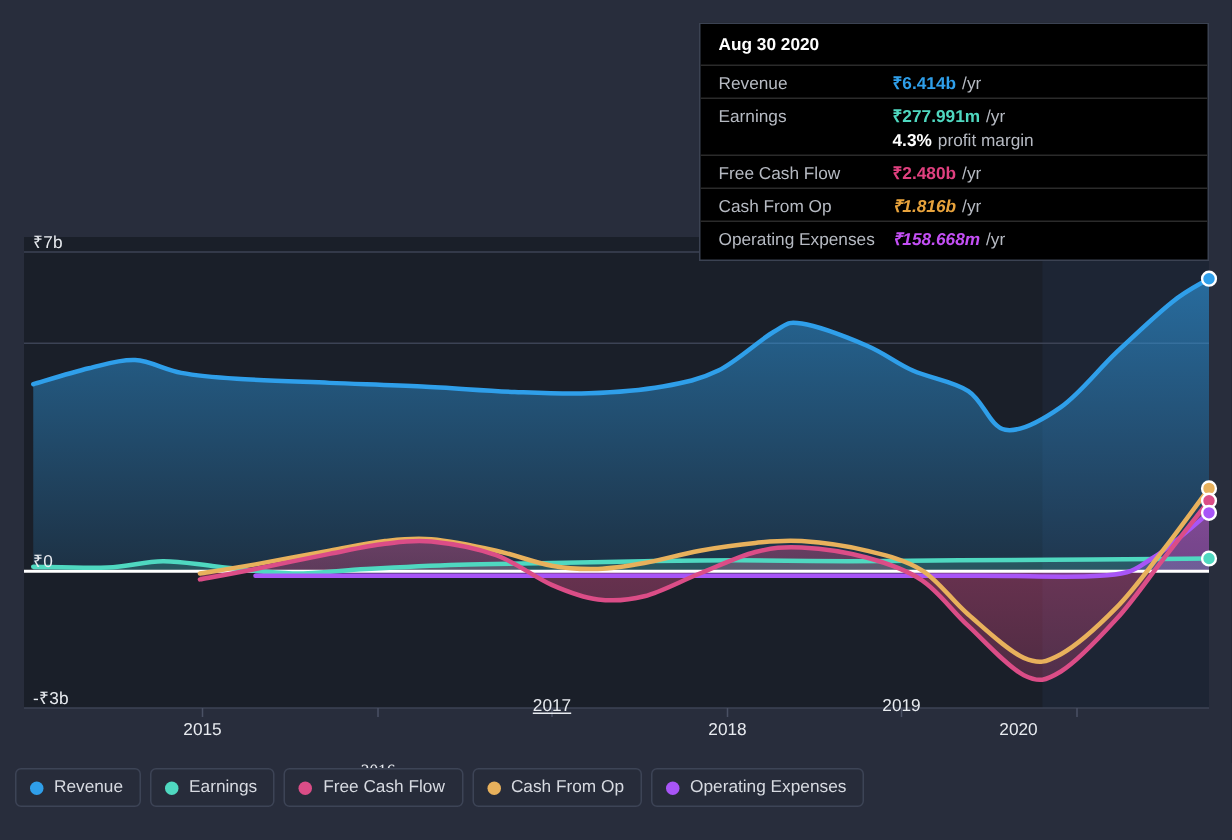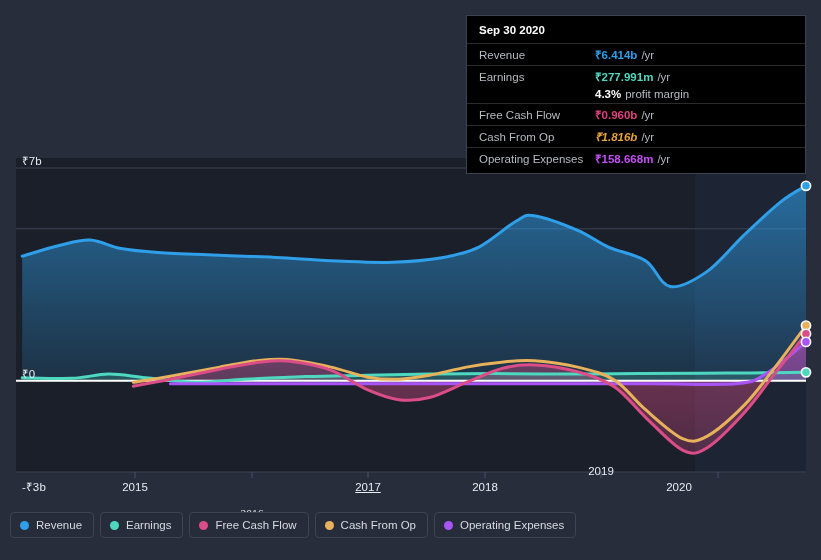--- a/index.html
+++ b/index.html
@@ -121,63 +121,63 @@
         <line x1="135" y1="472" x2="135" y2="478" stroke="#4a5164" stroke-width="1"></line>
         <line x1="252" y1="472" x2="252" y2="478" stroke="#4a5164" stroke-width="1"></line>
         <line x1="368" y1="472" x2="368" y2="478" stroke="#4a5164" stroke-width="1"></line>
         <line x1="485" y1="472" x2="485" y2="478" stroke="#4a5164" stroke-width="1"></line>
         <line x1="601" y1="472" x2="601" y2="478" stroke="#4a5164" stroke-width="1"></line>
         <line x1="718" y1="472" x2="718" y2="478" stroke="#4a5164" stroke-width="1"></line>
       </svg>
     <div id="y-labels">
         <div class="y-label" style="left: 22px; top: 153px;">₹7b</div>
         <div class="y-label" style="left: 22px; top: 365.8px;">₹0</div>
-        <div class="y-label" style="left: 22px; top: 479px;">-₹3b</div>
+        <div class="y-label" style="left: 22px; top: 457px;">-₹3b</div>
       </div>
     <div id="x-labels">
         <div class="x-label" style="left: 135px; top: 481px;">2015</div>
         <div class="x-label" style="left: 252px; top: 508px; font-family: Liberation Serif, serif;">2016</div>
-        <div class="x-label" style="left: 368px; top: 481px; text-decoration: underline;">2017</div>
+        <div class="x-label" style="left: 368px; top: 465px; text-decoration: underline;">2017</div>
         <div class="x-label" style="left: 485px; top: 481px;">2018</div>
         <div class="x-label" style="left: 601px; top: 465px;">2019</div>
         <div class="x-label" style="left: 679px; top: 481px;">2020</div>
       </div>
   </div>
 
   <div id="tooltip">
-    <div class="tt-date">Sep 30 2020</div>
+    <div class="tt-date">Aug 30 2020</div>
     <div id="tt-rows">
         <div class="tt-row">
           <span class="tt-label">Revenue</span>
           <span class="tt-val" style="color: rgb(47, 159, 234);">₹6.414b</span>
           <span class="tt-unit">/yr</span>
         </div>
         <div class="tt-row">
           <span class="tt-label">Earnings</span>
           <span class="tt-val" style="color: rgb(79, 216, 192);">₹277.991m</span>
           <span class="tt-unit">/yr</span>
         </div>
         <div class="tt-row nb">
           <span class="tt-label"></span>
           <span class="tt-val" style="color: rgb(255, 255, 255);">4.3%</span>
           <span class="tt-unit">profit margin</span>
         </div>
         <div class="tt-row">
           <span class="tt-label">Free Cash Flow</span>
-          <span class="tt-val" style="color: rgb(224, 64, 127);">₹0.960b</span>
+          <span class="tt-val" style="color: rgb(224, 64, 127);">₹2.480b</span>
           <span class="tt-unit">/yr</span>
         </div>
         <div class="tt-row">
           <span class="tt-label">Cash From Op</span>
           <span class="tt-val" style="color: rgb(232, 163, 60); font-style: italic;">₹1.816b</span>
           <span class="tt-unit">/yr</span>
         </div>
         <div class="tt-row">
           <span class="tt-label">Operating Expenses</span>
-          <span class="tt-val" style="color: rgb(196, 79, 245);">₹158.668m</span>
+          <span class="tt-val" style="color: rgb(196, 79, 245); font-style: italic;">₹158.668m</span>
           <span class="tt-unit">/yr</span>
         </div>
       </div>
   </div>
 
   <div id="legend">
       <div class="legend-item">
         <span class="legend-dot" style="background: rgb(47, 159, 234);"></span>
         <span class="legend-text">Revenue</span>
       </div>

